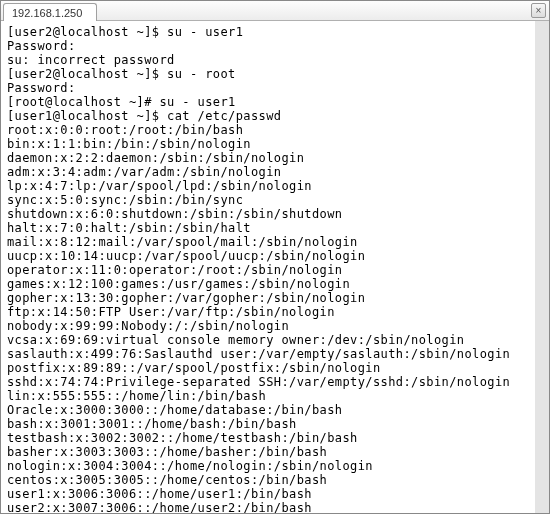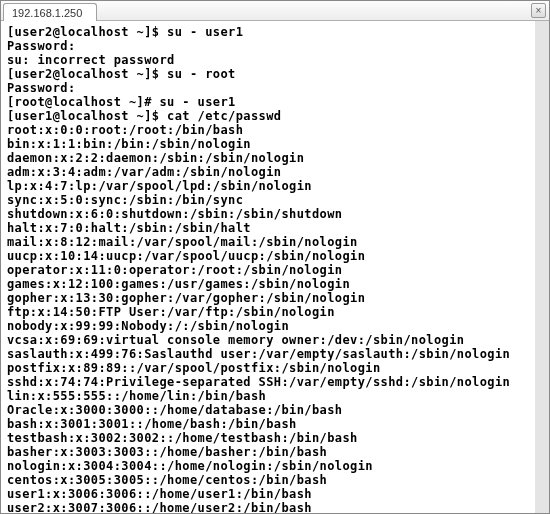--- a/index.html
+++ b/index.html
@@ -66,21 +66,21 @@
       color: #000;
       padding: 4px 6px;
       font-family: "DejaVu Sans Mono","Courier New",monospace;
       font-size: 12px;
       line-height: 14px;
       letter-spacing: 0.4px;
       white-space: pre;
       overflow: hidden;
       border-right: 14px solid #e4e4e4;
     }
-    .line { white-space: pre; font-weight: bold; }
+    .line { white-space: pre; }
   </style>
 </head>
 <body>
 
 <div class="window">
   <div class="title-bar">
     <div class="tab">
       <span>192.168.1.250</span>
     </div>
     <div class="close-btn">

